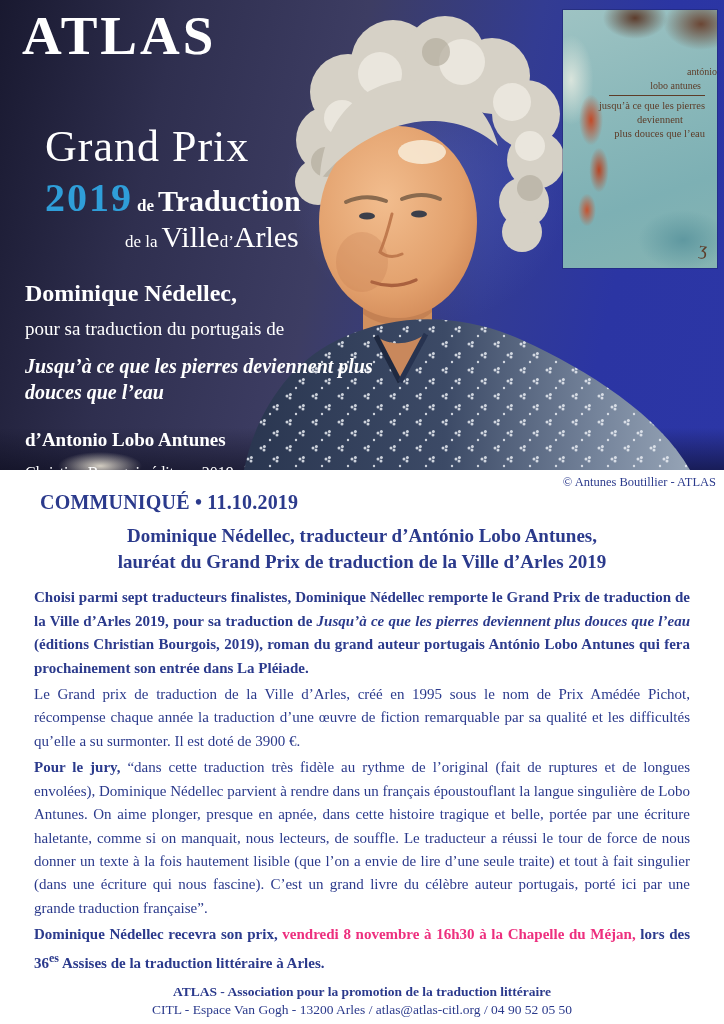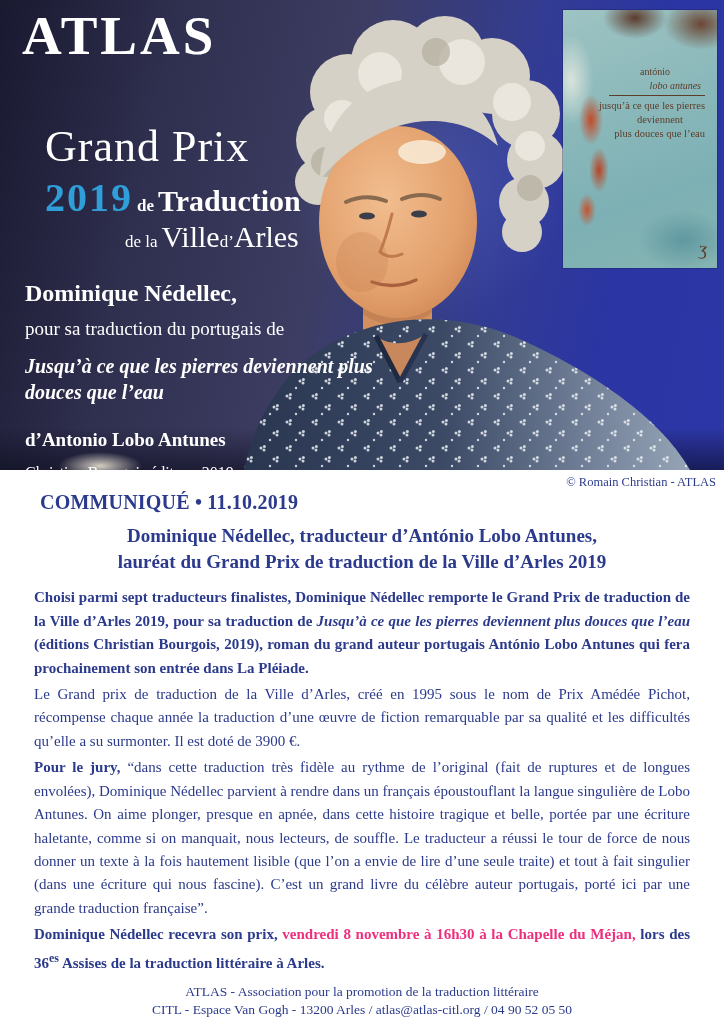--- a/index.html
+++ b/index.html
@@ -43,38 +43,38 @@
       radial-gradient(ellipse 52px 36px at 138px 14px, #6b4634 0%, rgba(107,70,52,0) 72%),
       radial-gradient(ellipse 16px 34px at 28px 110px, #c24a28 0%, rgba(194,74,40,0) 75%),
       radial-gradient(ellipse 13px 30px at 36px 160px, #b84524 0%, rgba(184,69,36,0) 75%),
       radial-gradient(ellipse 12px 22px at 24px 200px, #c55330 0%, rgba(197,83,48,0) 75%),
       radial-gradient(ellipse 30px 60px at 8px 70px, #d9e4dc 0%, rgba(217,228,220,0) 75%),
       radial-gradient(ellipse 60px 40px at 120px 230px, #5f98a0 0%, rgba(95,152,160,0) 75%),
       linear-gradient(160deg, #9ec3c3 0%, #8ab8ba 40%, #7db0b4 70%, #86b4b2 100%);
     box-shadow:0 0 0 1px rgba(20,30,90,.35);
   }
   .cover-text{position:absolute;left:0;top:55px;width:100%;color:#5d3c28;font-size:10px;line-height:1.35;}
-  .cover-author1{text-align:center;padding-left:30px;}
-  .cover-author2{text-align:right;padding-right:16px;font-style:italic;}
+  .cover-author1{text-align:right;padding-left:30px;}
+  .cover-author2{text-align:right;padding-right:16px;}
   .cover-rule{width:96px;border-top:1px solid #5d3c28;margin:3px 0 3px auto;margin-right:12px;}
   .cover-t1{text-align:right;padding-right:12px;font-size:10.5px;}
   .cover-t2{text-align:center;padding-left:40px;font-size:10.5px;}
   .cover-t3{text-align:right;padding-right:12px;font-size:10.5px;}
   .cover-logo{position:absolute;right:10px;bottom:8px;font-size:19px;color:#5d3c28;transform:rotate(8deg);}
   
   .credit{color:#2b3a8c;font-size:12.5px;text-align:right;padding:5px 8px 0 0;}
   .kicker{color:#2b3a8c;font-size:20px;font-weight:bold;padding-left:40px;margin-top:1px;letter-spacing:.2px;}
   .headline{color:#2b3a8c;font-size:19px;font-weight:bold;text-align:center;line-height:1.38;margin-top:9px;}
   .body-copy{padding:0 34px;color:#2b3a8c;}
   .body-copy p{font-size:15px;line-height:23.4px;text-align:justify;margin:0 0 3px 0;}
   .p-bold{font-weight:bold;}
   .pink{color:#ed2f7e;}
   sup{font-size:12px;}
   .footer{color:#2b3a8c;text-align:center;margin-top:9px;}
-  .footer .f1{font-size:13.5px;font-weight:normal;}
+  .footer .f1{font-size:13.5px;font-weight:bold;}
   .footer .f2{font-size:13.5px;margin-top:2px;text-align:center;}
 </style>
 </head>
 <body>
 
 <div class="page">
 
   <div class="hero">
 
     <svg class="photo-svg" width="494" height="470" viewBox="0 0 494 470" aria-hidden="true">
@@ -186,21 +186,21 @@
         <div class="cover-author2">lobo antunes</div>
         <div class="cover-rule"></div>
         <div class="cover-t1">jusqu’à ce que les pierres</div>
         <div class="cover-t2">deviennent</div>
         <div class="cover-t3">plus douces que l’eau</div>
       </div>
       <div class="cover-logo">ʒ</div>
     </div>
   </div>
 
-  <div class="credit">© Romain Christian - ATLAS</div>
+  <div class="credit">© Antunes Boutillier - ATLAS</div>
 
   <div class="kicker">COMMUNIQUÉ • 11.10.2019</div>
 
   <div class="headline">
     <div>Dominique Nédellec, traducteur d’António Lobo Antunes,</div>
     <div>lauréat du Grand Prix de traduction de la Ville d’Arles 2019</div>
   </div>
 
   <div class="body-copy" style="margin-top:11px;">
     <p class="p-bold"><span>Choisi parmi sept traducteurs finalistes, Dominique Nédellec remporte le Grand Prix de traduction de la Ville d’Arles 2019, pour sa traduction de </span><i>Jusqu’à ce que les pierres deviennent plus douces que l’eau</i><span> (éditions Christian Bourgois, 2019), roman du grand auteur portugais António Lobo Antunes qui fera prochainement son entrée dans La Pléiade.</span></p>

